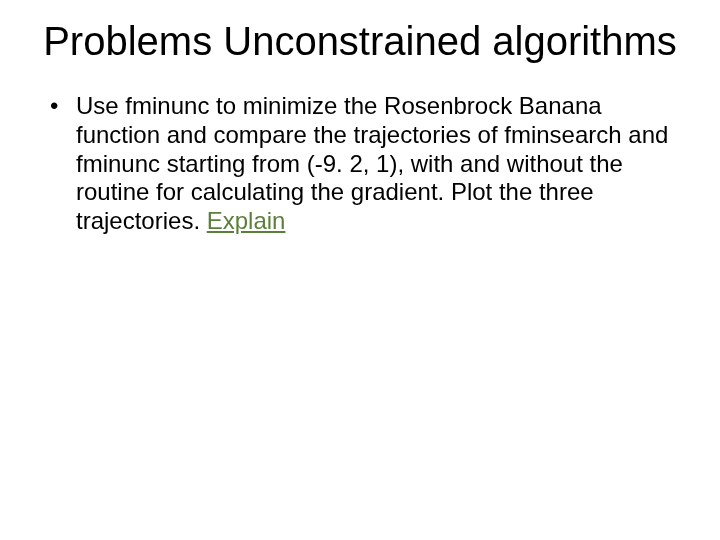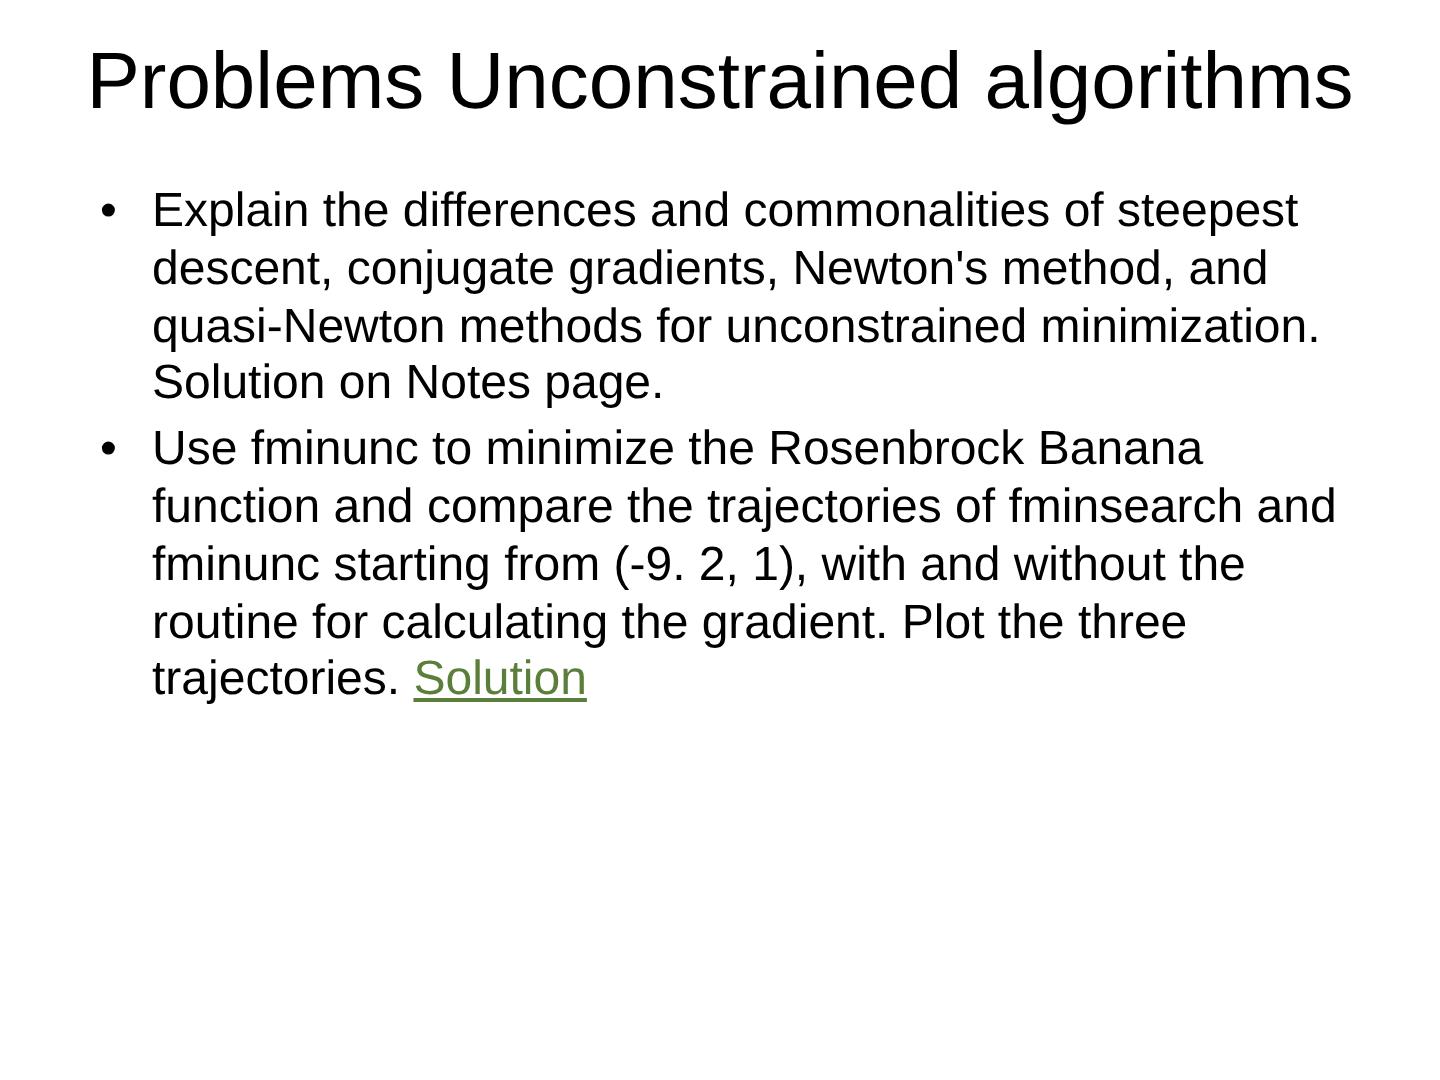--- a/index.html
+++ b/index.html
@@ -49,19 +49,16 @@
     cursor: pointer;
   }
 </style>
 </head>
 <body>
 
 <div class="slide">
   <h1 class="title">Problems Unconstrained algorithms</h1>
   <ul class="body">
     <li>
-      <span>Explain the differences and commonalities of steepest descent, conjugate gradients, Newton's method, and quasi-Newton methods for unconstrained minimization. Solution on Notes page.</span>
-    </li>
-    <li>
-      <span>Use fminunc to minimize the Rosenbrock Banana function and compare the trajectories of fminsearch and fminunc starting from (-9. 2, 1), with and without the routine for calculating the gradient. Plot the three trajectories. </span><span class="link">Solution</span>
+      <span>Use fminunc to minimize the Rosenbrock Banana function and compare the trajectories of fminsearch and fminunc starting from (-9. 2, 1), with and without the routine for calculating the gradient. Plot the three trajectories. </span><span class="link">Explain</span>
     </li>
   </ul>
 </div>
 
 </body></html>

